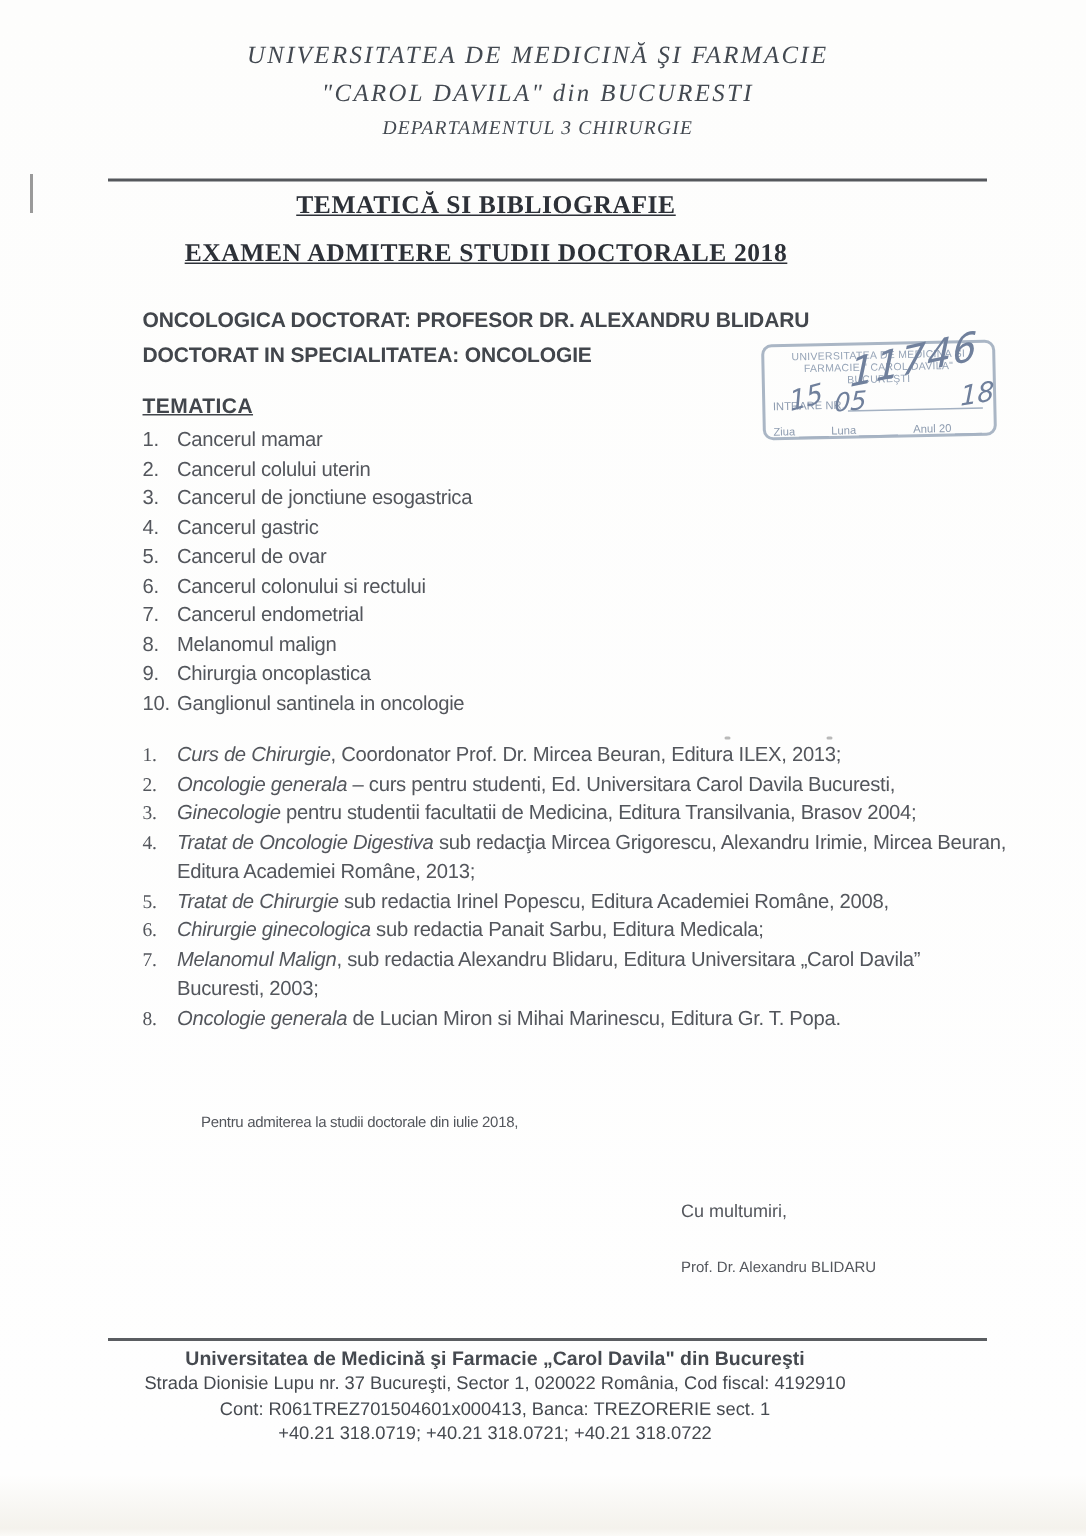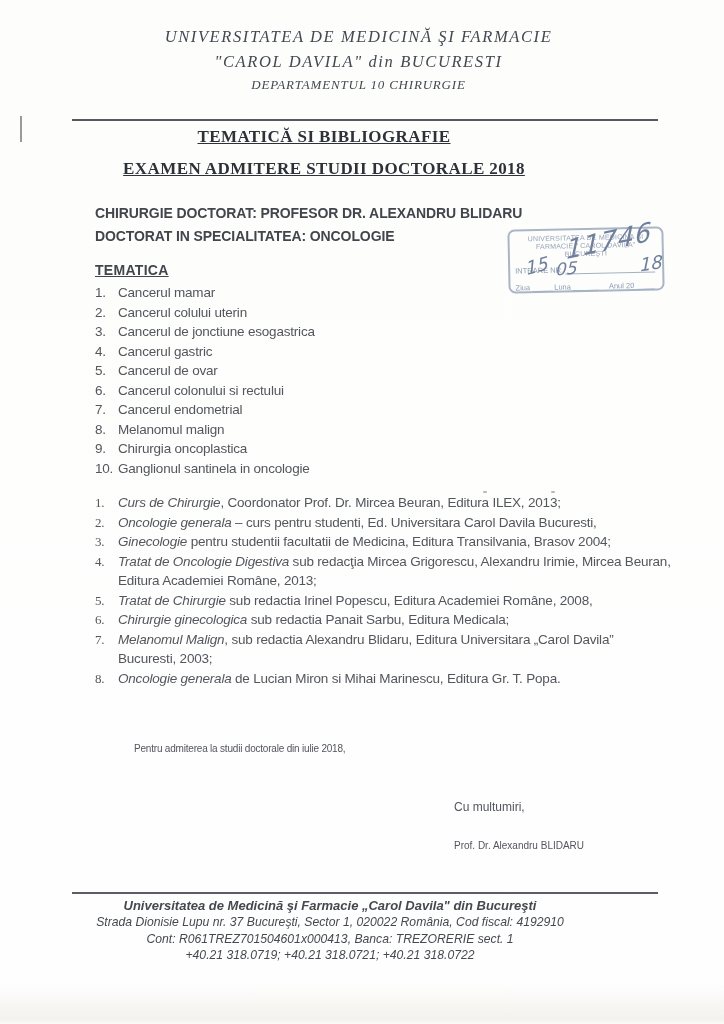--- a/index.html
+++ b/index.html
@@ -58,46 +58,46 @@
   .li-num { width:23px; flex:0 0 23px; }
   .li-num.serif { font-family:"Liberation Serif", serif; font-size:13px; }
   .li-text { flex:1; }
   .it { font-style:italic; }
   
   .closing-line { position:absolute; top:743px; left:134px; font-size:10px; color:#53565c; letter-spacing:-0.2px; }
   .thanks { position:absolute; top:800px; left:454px; font-size:12px; color:#53565c; }
   .signature { position:absolute; top:840px; left:454px; font-size:10px; color:#53565c; }
   
   .doc-footer { position:absolute; top:897px; left:0; width:660px; text-align:center;
-    font-style:italic; color:#45494f; }
+    color:#45494f; }
   .ftr-bold { font-weight:bold; font-size:13px; line-height:17px; }
   .ftr-line { font-size:12.2px; line-height:16.5px; }
 </style>
 </head>
 <body>
 
 <div class="page">
 
   <div class="doc-header">
     <div class="hdr-big">UNIVERSITATEA DE MEDICINĂ ŞI FARMACIE</div>
     <div class="hdr-big">"CAROL DAVILA" din BUCURESTI</div>
     <div class="hdr-gap"></div>
-    <div class="hdr-small">DEPARTAMENTUL 10 CHIRURGIE</div>
+    <div class="hdr-small">DEPARTAMENTUL 3 CHIRURGIE</div>
   </div>
 
   <div class="artifact-vline"></div>
   <div class="rule-top"></div>
 
   <div class="doc-titles">
     <div class="title-line">TEMATICĂ SI BIBLIOGRAFIE</div>
     <div class="title-line">EXAMEN ADMITERE STUDII DOCTORALE 2018</div>
   </div>
 
   <div class="conducator">
-    <div>CHIRURGIE DOCTORAT: PROFESOR DR. ALEXANDRU BLIDARU</div>
+    <div>ONCOLOGICA DOCTORAT: PROFESOR DR. ALEXANDRU BLIDARU</div>
     <div>DOCTORAT IN SPECIALITATEA: ONCOLOGIE</div>
   </div>
 
   <div class="stamp">
     <div class="stamp-org">UNIVERSITATEA DE MEDICINA SI</div>
     <div class="stamp-org">FARMACIE " CAROL DAVILA" BUCUREŞTI</div>
     <div class="stamp-row">
       <span>INTRARE NR.</span>
       <span class="u-line"></span>
     </div>

